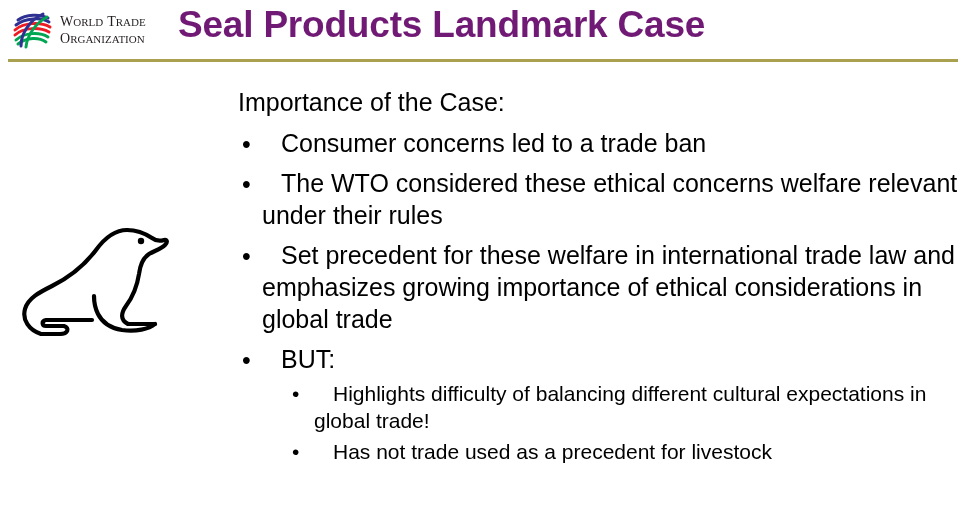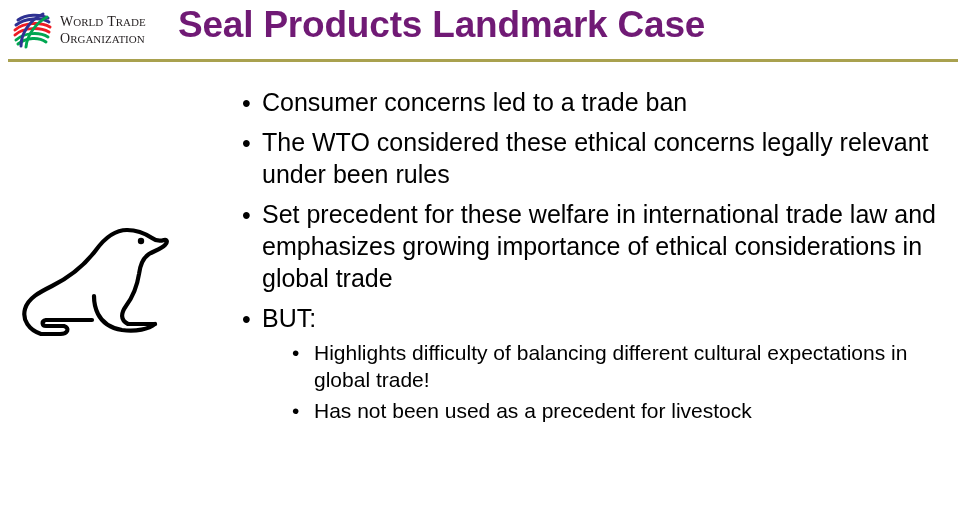--- a/index.html
+++ b/index.html
@@ -131,21 +131,21 @@
     margin-bottom: 4px;
     margin-left: 26px;
   }
   ul.level2 > li > .b-dot {
     position: absolute;
     left: 4px;
     top: 0;
     font-size: 21px;
     line-height: 1.29;
   }
-  .txt { display: inline; }
+  .txt { display: inline; margin-left: 19px; }
 </style>
 </head>
 <body>
 
 <div id="slide-header">
 
   <div id="wto-logo">
     <svg id="wto-logo-mark" viewBox="0 0 42 38">
       <g fill="none" stroke-linecap="round">
         <path d="M6 9 C14 3, 28 3, 36 7" stroke="#2e3192" stroke-width="3"></path>
@@ -197,48 +197,49 @@
     <path d="M139 116
              C 133 121, 120 124, 106 122
              C 94 120, 86 114, 82 106
              C 79 100, 78 93, 78 88"></path>
   </g>
   <circle cx="125" cy="33" r="3.2" fill="#000000"></circle>
 </svg>
 
 <div id="content-body">
 
+  <p id="intro-line">Importance of the Case:</p>
 
   <ul class="level1">
 
     <li>
       <span class="b-dot">•</span>
       <span class="txt">Consumer concerns led to a trade ban</span>
     </li>
 
     <li>
       <span class="b-dot">•</span>
-      <span class="txt">The WTO considered these ethical concerns legally relevant under been rules</span>
+      <span class="txt">The WTO considered these ethical concerns welfare relevant under their rules</span>
     </li>
 
     <li>
       <span class="b-dot">•</span>
       <span class="txt">Set precedent for these welfare in international trade law and emphasizes growing importance of ethical considerations in global trade</span>
     </li>
 
     <li>
       <span class="b-dot">•</span>
       <span class="txt">BUT:</span>
 
       <ul class="level2">
         <li>
           <span class="b-dot">•</span>
           <span class="txt">Highlights difficulty of balancing different cultural expectations in global trade!</span>
         </li>
         <li>
           <span class="b-dot">•</span>
-          <span class="txt">Has not been used as a precedent for livestock</span>
+          <span class="txt">Has not trade used as a precedent for livestock</span>
         </li>
       </ul>
     </li>
 
   </ul>
 </div>
 
 </body></html>

